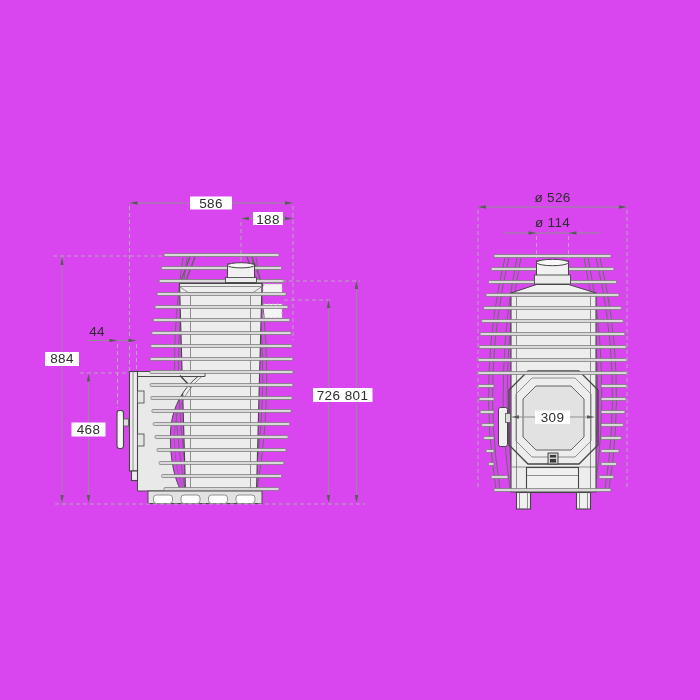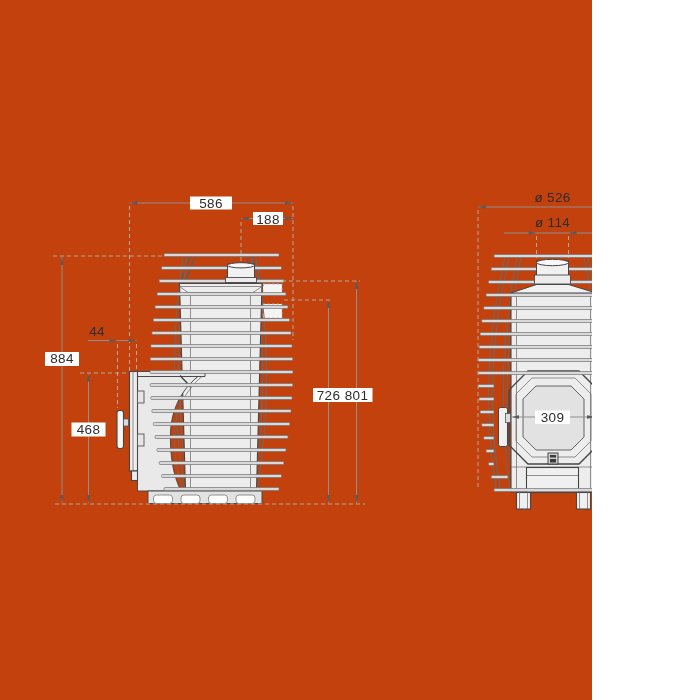--- a/index.html
+++ b/index.html
@@ -1,16 +1,16 @@
 <!DOCTYPE html>
 <html><head>
 <meta charset="utf-8">
 <style>
   html,body{margin:0;padding:0;background:#fff;}
-  .stage{position:relative;width:592px;height:700px;background:#c2410c;overflow:hidden;
+  .stage{position:relative;width:700px;height:700px;background:#d946ef;overflow:hidden;
          font-family:"Liberation Sans", sans-serif;}
   svg{position:absolute;left:0;top:0;}
   .rail{fill:#d9d9d9;stroke:#737373;stroke-width:.7;}
   .lnthick{stroke:#454545;stroke-width:1.3;fill:none;}
   .thin{stroke:#6e6e6e;stroke-width:.75;fill:none;}
   .fillbody{fill:#ededed;stroke:#454545;stroke-width:1.1;}
   .filllight{fill:#f1f1f1;stroke:#454545;stroke-width:1;}
   .filltunnel{fill:#e9e9e9;stroke:#4a4a4a;stroke-width:1;}
   .fillglass{fill:#e2e2e2;stroke:#555;stroke-width:.9;}
   .rod{stroke:#6a6a6a;stroke-width:1;fill:none;}

